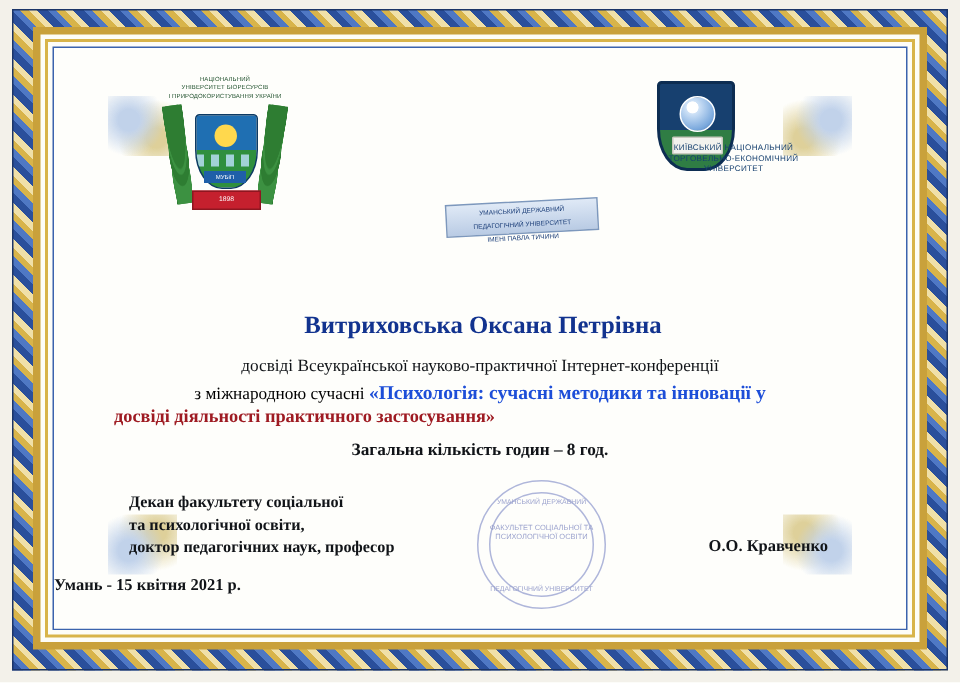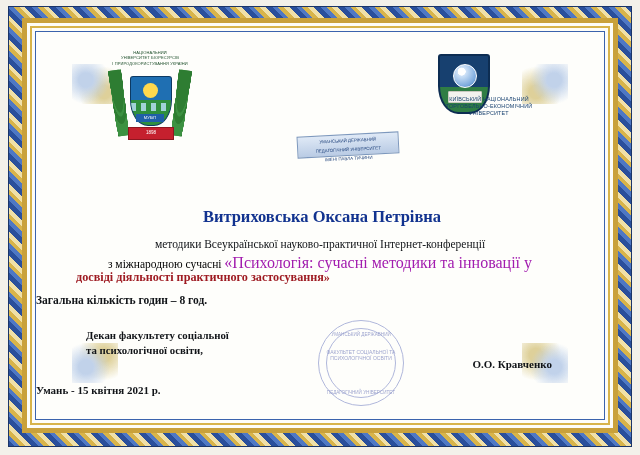--- a/index.html
+++ b/index.html
@@ -281,21 +281,21 @@
     text-align: left;
     color: #9e1b22;
     font-weight: bold;
     font-family: "Liberation Serif", serif;
     font-size: 12.2px;
   }
   .conf2 { top: 238px; }
   .hours {
     position: absolute;
     left: 0; right: 0; top: 262px;
-    text-align: left;
+    text-align: center;
     font-size: 11.5px;
     color: #111418;
     font-weight: bold;
     font-family: "Liberation Serif", serif;
   }
 
   .sig-block {
     position: absolute;
     left: 50px; top: 296px;
     font-size: 10.8px;
@@ -412,39 +412,40 @@
       <div class="kn-text">
         <div>КИЇВСЬКИЙ НАЦІОНАЛЬНИЙ</div>
         <div>ТОРГОВЕЛЬНО-ЕКОНОМІЧНИЙ</div>
         <div>УНІВЕРСИТЕТ</div>
       </div>
     </div>
 
 
     <div class="recipient">Витриховська Оксана Петрівна</div>
 
-    <div class="body-line line1">методики  Всеукраїнської науково-практичної Інтернет-конференції</div>
+    <div class="body-line line1">досвіді  Всеукраїнської науково-практичної Інтернет-конференції</div>
 
     <div style="position:absolute; left:30px; right:30px; top:222px; text-align:center; font-size:11.5px;">
       <span>з міжнародною сучасні</span>
-      <span style="color:#a21caf; font-weight:normal; font-size:16px;">«Психологія: сучасні методики та інновації у</span>
+      <span style="color:#1d4ed8; font-weight:bold; font-size:13px;">«Психологія: сучасні методики та інновації у</span>
     </div>
 
     <div class="conf-title conf2">досвіді діяльності практичного застосування»</div>
 
     <div class="hours">Загальна кількість годин – 8 год.</div>
 
     <div class="stamp">
       <div class="stamp-top">УМАНСЬКИЙ ДЕРЖАВНИЙ</div>
       <div class="stamp-core">ФАКУЛЬТЕТ СОЦІАЛЬНОЇ ТА ПСИХОЛОГІЧНОЇ ОСВІТИ</div>
       <div class="stamp-bottom">ПЕДАГОГІЧНИЙ УНІВЕРСИТЕТ</div>
     </div>
 
     <div class="sig-block">
       <div>Декан факультету соціальної</div>
       <div>та психологічної  освіти,</div>
+      <div>доктор педагогічних наук, професор</div>
     </div>
     <div class="sig-name">О.О. Кравченко</div>
 
     <div class="place-date">Умань  -  15 квітня 2021 р.</div>
 
   </div>
 </div>
 
 </body></html>

